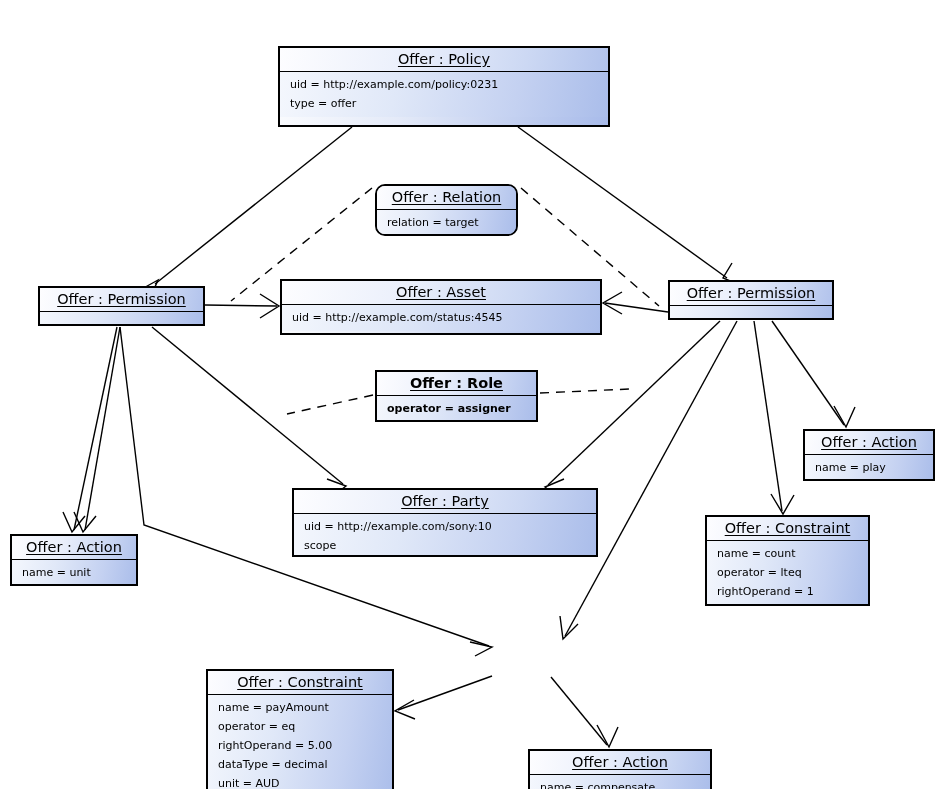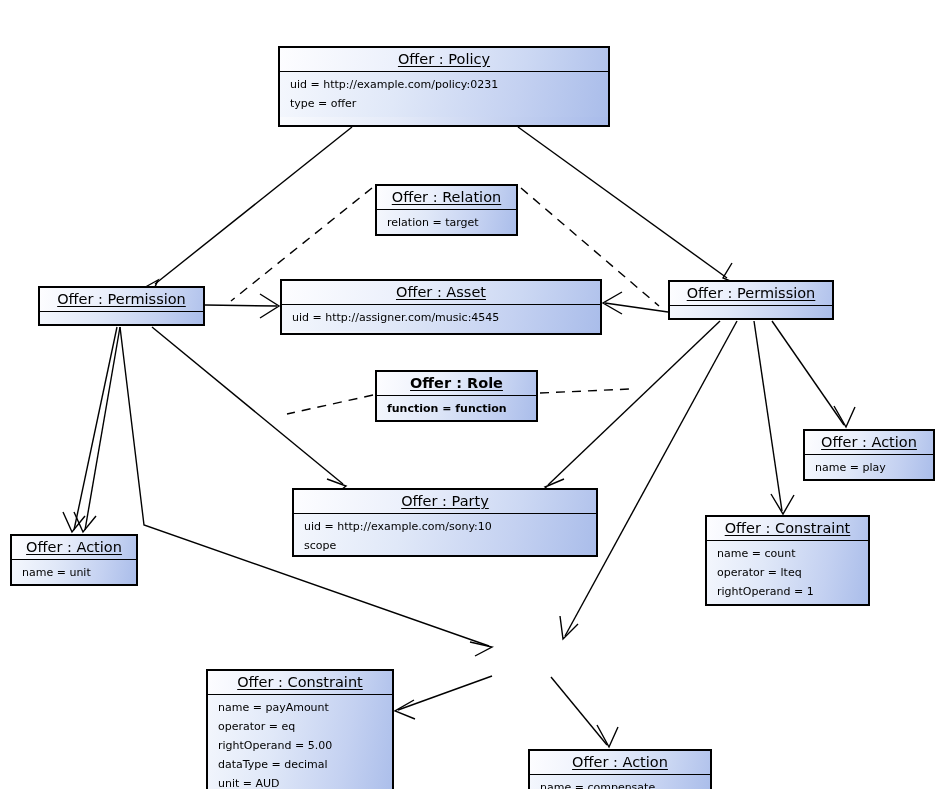--- a/index.html
+++ b/index.html
@@ -179,48 +179,48 @@
   </svg>
 
   <div class="uml-box" style="left:278px; top:8px; width:332px; height:81px;">
     <div class="uml-title"><span>Offer : Policy</span></div>
     <div class="uml-attrs">
       <span class="attr-line">uid = http://example.com/policy:0231</span>
       <span class="attr-line">type = offer</span>
     </div>
   </div>
 
-  <div class="uml-box" style="left:375px; top:146px; width:143px; height:52px;">
+  <div class="uml-box" style="left:375px; top:146px; width:143px; height:52px;border-radius:10px;">
     <div class="uml-title"><span>Offer : Relation</span></div>
     <div class="uml-attrs">
       <span class="attr-line">relation = target</span>
     </div>
   </div>
 
   <div class="uml-box" style="left:38px; top:248px; width:167px; height:40px;">
     <div class="uml-title"><span>Offer : Permission</span></div>
     <div class="uml-attrs empty"></div>
   </div>
 
   <div class="uml-box" style="left:280px; top:241px; width:322px; height:56px;">
     <div class="uml-title"><span>Offer : Asset</span></div>
     <div class="uml-attrs">
-      <span class="attr-line">uid = http://assigner.com/music:4545</span>
+      <span class="attr-line">uid = http://example.com/status:4545</span>
     </div>
   </div>
 
   <div class="uml-box" style="left:668px; top:242px; width:166px; height:40px;">
     <div class="uml-title"><span>Offer : Permission</span></div>
     <div class="uml-attrs empty"></div>
   </div>
 
   <div class="uml-box" style="left:375px; top:332px; width:163px; height:52px;font-weight:bold;">
     <div class="uml-title"><span>Offer : Role</span></div>
     <div class="uml-attrs">
-      <span class="attr-line">function = function</span>
+      <span class="attr-line">operator = assigner</span>
     </div>
   </div>
 
   <div class="uml-box" style="left:803px; top:391px; width:132px; height:52px;">
     <div class="uml-title"><span>Offer : Action</span></div>
     <div class="uml-attrs">
       <span class="attr-line">name = play</span>
     </div>
   </div>
 

